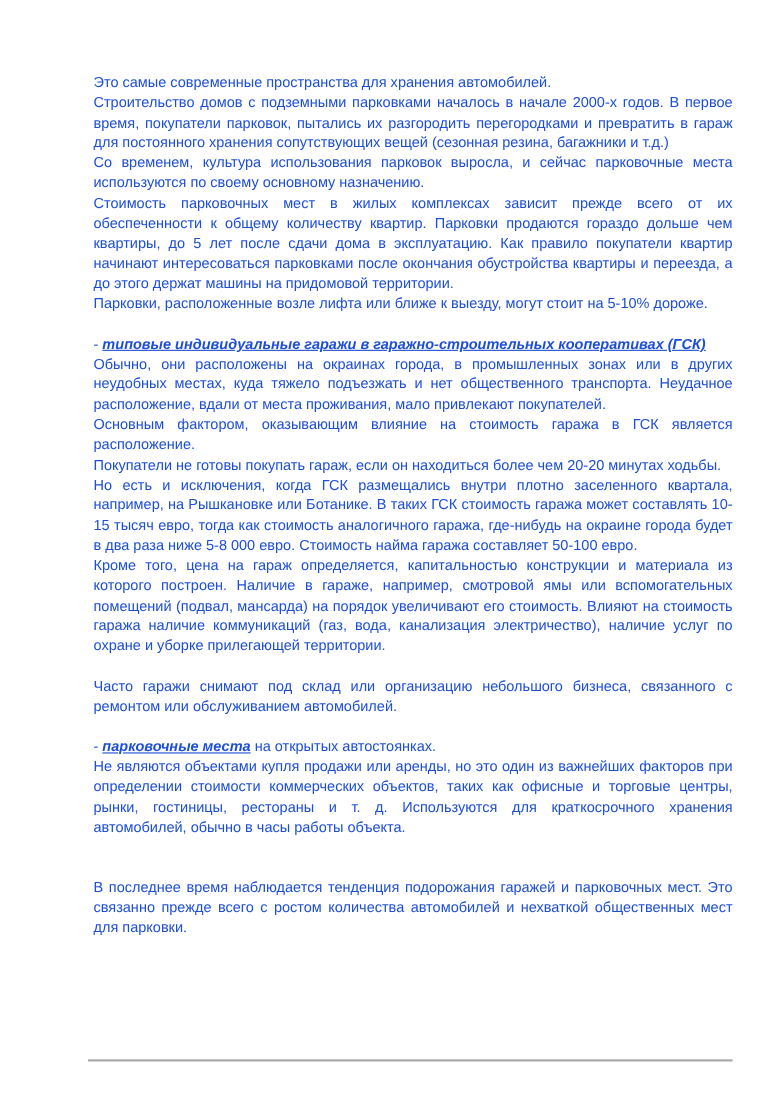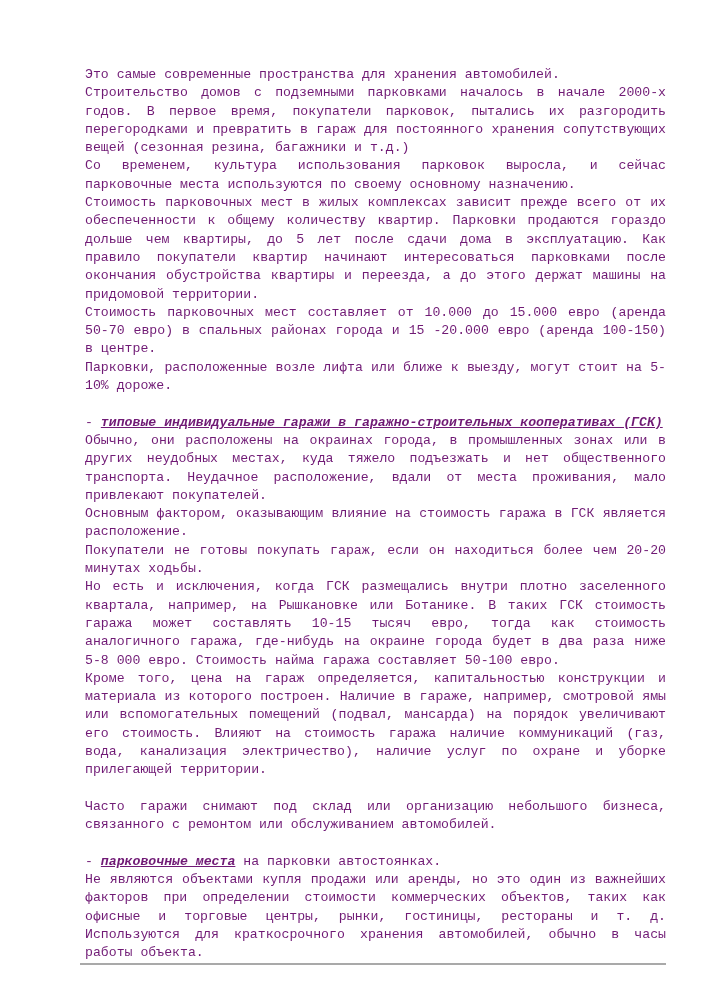--- a/index.html
+++ b/index.html
@@ -11,24 +11,24 @@
       width: 707px;
       height: 1000px;
       position: relative;
       overflow: hidden;
     }
     .page {
       position: absolute;
       left: 85px;
       top: 66px;
       width: 581px;
-      font-family: Liberation Mono, monospace;
+      font-family: Liberation Sans, sans-serif;
       font-size: 13.2px;
       line-height: 18.3px;
-      color: #701a75;
+      color: #1d4ed8;
     }
     .p {
       margin: 0;
       text-align: justify;
     }
     .p.last-left { text-align: left; }
     .blank {
       height: 18.3px;
     }
     .heading-em {
@@ -48,39 +48,39 @@
   </style>
 </head>
 <body>
 
 <div class="page">
 
   <p class="p last-left">Это самые современные пространства для хранения автомобилей.</p>
   <p class="p">Строительство домов с подземными парковками началось в начале 2000-х годов. В первое время, покупатели парковок, пытались их разгородить перегородками и превратить в гараж для постоянного хранения сопутствующих вещей (сезонная резина, багажники и т.д.)</p>
   <p class="p">Со временем, культура использования парковок выросла, и сейчас парковочные места используются по своему основному назначению.</p>
   <p class="p">Стоимость парковочных мест в жилых комплексах зависит прежде всего от их обеспеченности к общему количеству квартир. Парковки продаются гораздо дольше чем квартиры, до 5 лет после сдачи дома в эксплуатацию. Как правило покупатели квартир начинают интересоваться парковками после окончания обустройства квартиры и переезда, а до этого держат машины на придомовой территории.</p>
-  <p class="p">Стоимость парковочных мест составляет от 10.000 до 15.000 евро (аренда 50-70 евро) в спальных районах города и 15 -20.000 евро (аренда 100-150) в центре.</p>
   <p class="p">Парковки, расположенные возле лифта или ближе к выезду, могут стоит на 5-10% дороже.</p>
 
   <div class="blank"></div>
 
   <p class="p last-left"><span>- </span><span class="heading-em">типовые индивидуальные гаражи в гаражно-строительных кооперативах (ГСК)</span></p>
   <p class="p">Обычно, они расположены на окраинах города, в промышленных зонах или в других неудобных местах, куда тяжело подъезжать и нет общественного транспорта. Неудачное расположение, вдали от места проживания, мало привлекают покупателей.</p>
   <p class="p">Основным фактором, оказывающим влияние на стоимость гаража в ГСК является расположение.</p>
   <p class="p">Покупатели не готовы покупать гараж, если он находиться более чем 20-20 минутах ходьбы.</p>
   <p class="p">Но есть и исключения, когда ГСК размещались внутри плотно заселенного квартала, например, на Рышкановке или Ботанике. В таких ГСК стоимость гаража может составлять 10-15 тысяч евро, тогда как стоимость аналогичного гаража, где-нибудь на окраине города будет в два раза ниже 5-8 000 евро.  Стоимость найма гаража составляет 50-100 евро.</p>
   <p class="p">Кроме того, цена на гараж определяется, капитальностью конструкции и материала из которого построен. Наличие в гараже, например, смотровой ямы или вспомогательных помещений (подвал, мансарда) на порядок увеличивают его стоимость. Влияют на стоимость гаража наличие коммуникаций (газ, вода, канализация электричество), наличие услуг по охране и уборке прилегающей территории.</p>
 
   <div class="blank"></div>
 
   <p class="p">Часто гаражи снимают под склад или организацию небольшого бизнеса, связанного с ремонтом или обслуживанием автомобилей.</p>
 
   <div class="blank"></div>
 
-  <p class="p last-left"><span>- </span><span class="heading-em">парковочные места</span><span> на парковки автостоянках.</span></p>
+  <p class="p last-left"><span>- </span><span class="heading-em">парковочные места</span><span> на открытых автостоянках.</span></p>
   <p class="p">Не являются объектами купля продажи или аренды, но это один из важнейших факторов при определении стоимости коммерческих объектов, таких как офисные и торговые центры, рынки, гостиницы, рестораны и т. д. Используются для краткосрочного хранения автомобилей, обычно в часы работы объекта.</p>
 
   <div class="blank"></div>
   <div class="blank"></div>
 
+  <p class="p">В последнее время наблюдается тенденция подорожания гаражей и парковочных мест. Это связанно прежде всего с ростом количества автомобилей и нехваткой общественных мест для парковки.</p>
 </div>
 
 <div class="footer-rule"></div>
 
 </body></html>

